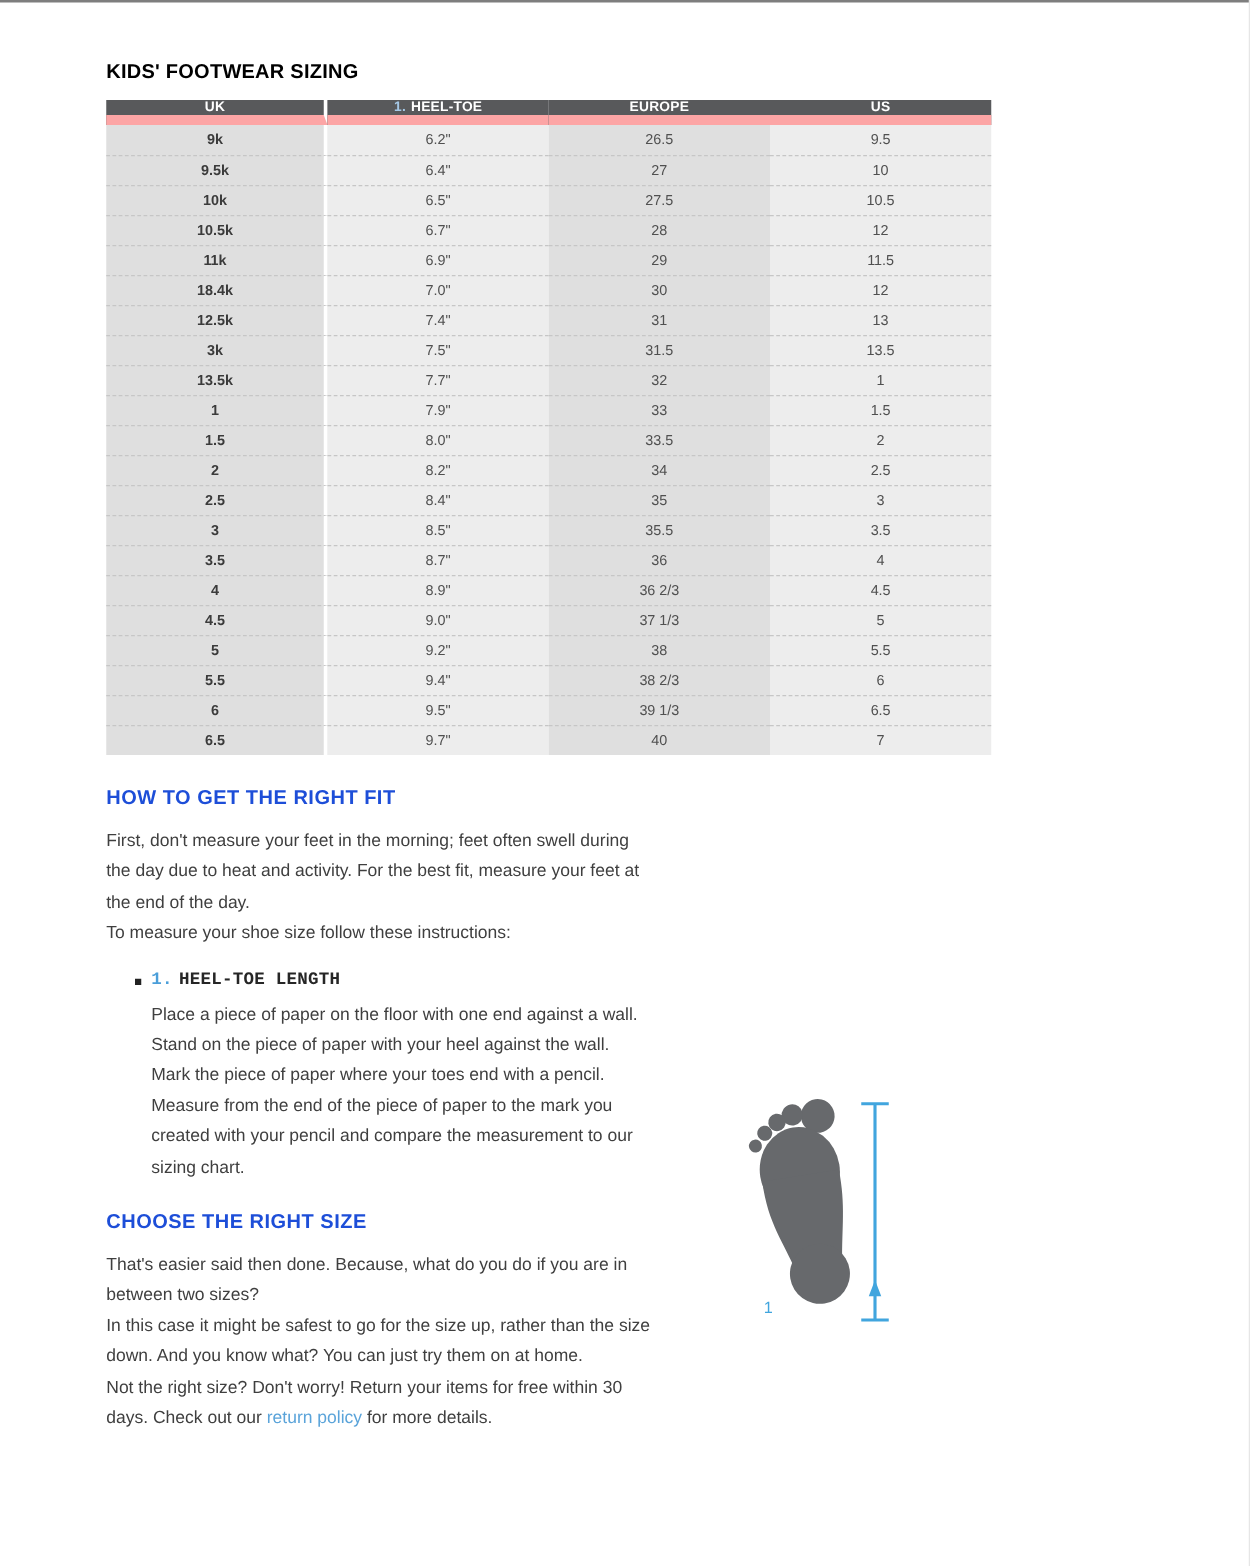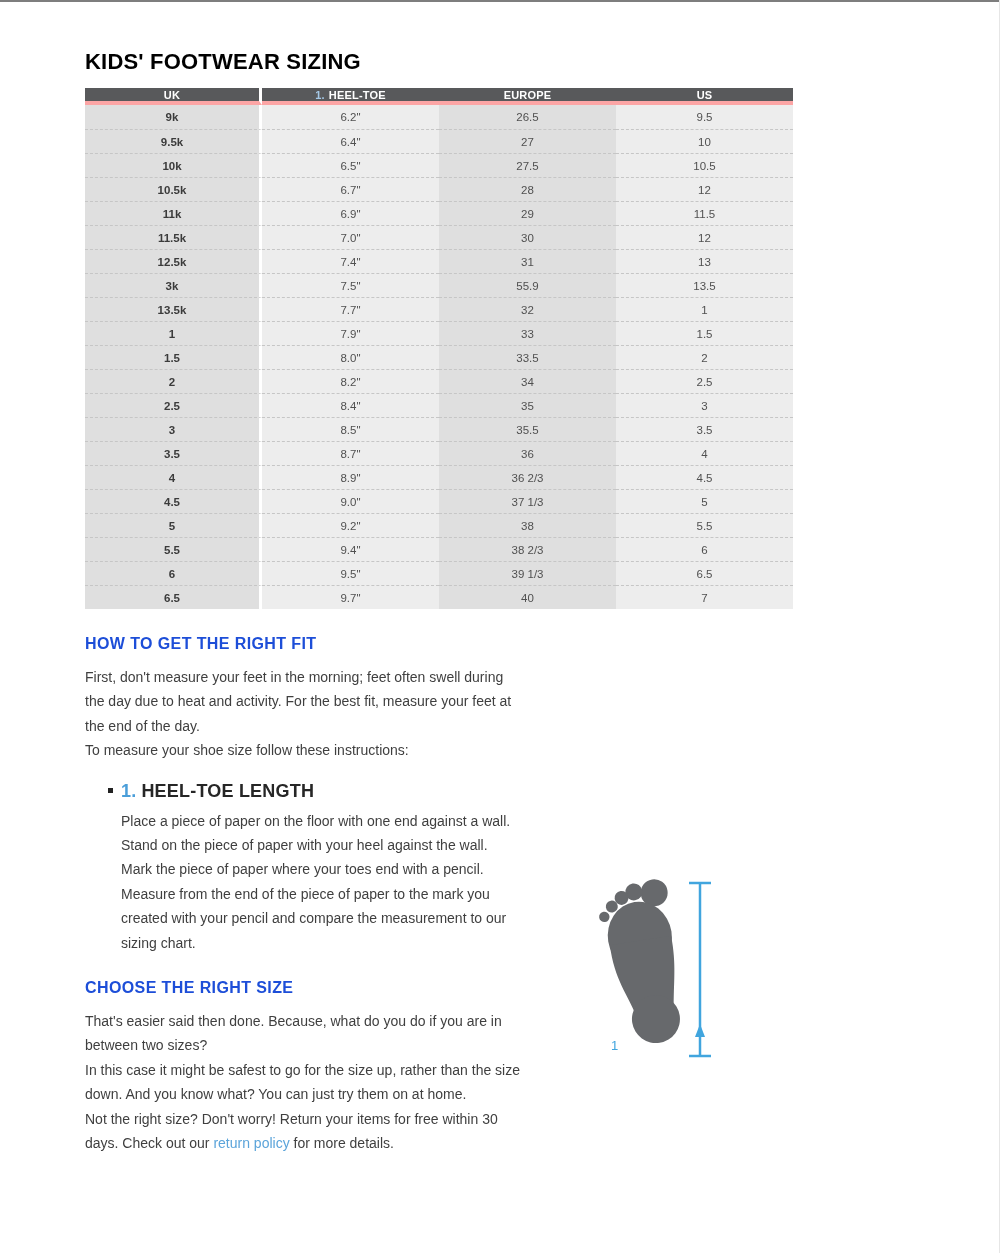--- a/index.html
+++ b/index.html
@@ -11,33 +11,33 @@
     font-family: "Liberation Sans", sans-serif;
     overflow: hidden;
   }
   .top-line { position: absolute; top: 0; left: 0; right: 0; height: 2px; background: #7e7e7e; }
   .right-line { position: absolute; top: 0; right: 0; width: 1px; height: 100%; background: #e6e6e6; }
 
   .content { position: absolute; left: 85px; top: 0; width: 708px; }
 
   .page-title {
     margin: 0; padding-top: 49px; padding-bottom: 13px;
-    font-size: 22px; font-weight: bold; letter-spacing: 0.2px; color: #000;
+    font-size: 16px; font-weight: bold; letter-spacing: 0.2px; color: #000;
   }
 
   table.sizing-table {
     width: 708px; table-layout: fixed;
     border-collapse: separate; border-spacing: 0;
   }
   .sizing-table th {
     height: 17px; padding: 0;
     background: #58595b; color: #ffffff;
     font-size: 11px; font-weight: bold; letter-spacing: 0.2px;
     text-align: center; vertical-align: middle;
-    border-bottom: 4px solid #fca5a5;
+    border-bottom: 8px solid #fca5a5;
   }
   .sizing-table th .hnum { color: #a5c8e6; margin-right: 4px; }
   .sizing-table td {
     height: 24px; padding: 0;
     font-size: 11.5px; color: #505050;
     text-align: center; vertical-align: middle;
   }
   .sizing-table tbody tr + tr td { border-top: 1px dashed #c6c6c6; }
   .sizing-table th:nth-child(1), .sizing-table td:nth-child(1) { border-right: 3px solid #ffffff; }
   .sizing-table td:nth-child(odd) { background: #dfdfdf; }
@@ -50,22 +50,22 @@
   }
   .body-text {
     margin: 0; width: 520px;
     font-size: 14px; line-height: 24.4px; color: #3f3f3f;
     white-space: pre-line;
   }
 
   .instruction { display: flex; margin: 18px 0 0 23px; }
   .bullet-square { flex: none; width: 5px; height: 5px; background: #222; margin: 7px 8px 0 0; }
   .instruction-title {
-    margin: 0 0 7px 0; font-size: 18px; font-weight: bold;
-    letter-spacing: 0.2px; color: #262626;
+    margin: 0 0 7px 0; font-size: 14px; font-weight: bold;
+    letter-spacing: 0.2px; color: #262626; font-family: Liberation Mono, monospace;
   }
   .instruction-title .num { color: #4a9ed9; margin-right: 5px; }
   .instruction .body-text { width: 470px; }
 
   .choose-heading { margin-top: 24px; }
   .policy-link { color: #5ba4da; text-decoration: none; cursor: pointer; }
 
   .figure { position: absolute; left: 596px; top: 874px; width: 125px; height: 192px; }
   .foot-svg { position: absolute; left: 0; top: 0; }
   .ruler-svg { position: absolute; left: 91px; top: 0; }
@@ -115,35 +115,35 @@
           <td>28</td>
           <td>12</td>
         </tr>
         <tr>
           <td>11k</td>
           <td>6.9"</td>
           <td>29</td>
           <td>11.5</td>
         </tr>
         <tr>
-          <td>11.5k</td>
+          <td>18.4k</td>
           <td>7.0"</td>
           <td>30</td>
           <td>12</td>
         </tr>
         <tr>
           <td>12.5k</td>
           <td>7.4"</td>
           <td>31</td>
           <td>13</td>
         </tr>
         <tr>
           <td>3k</td>
           <td>7.5"</td>
-          <td>55.9</td>
+          <td>31.5</td>
           <td>13.5</td>
         </tr>
         <tr>
           <td>13.5k</td>
           <td>7.7"</td>
           <td>32</td>
           <td>1</td>
         </tr>
         <tr>
           <td>1</td>

